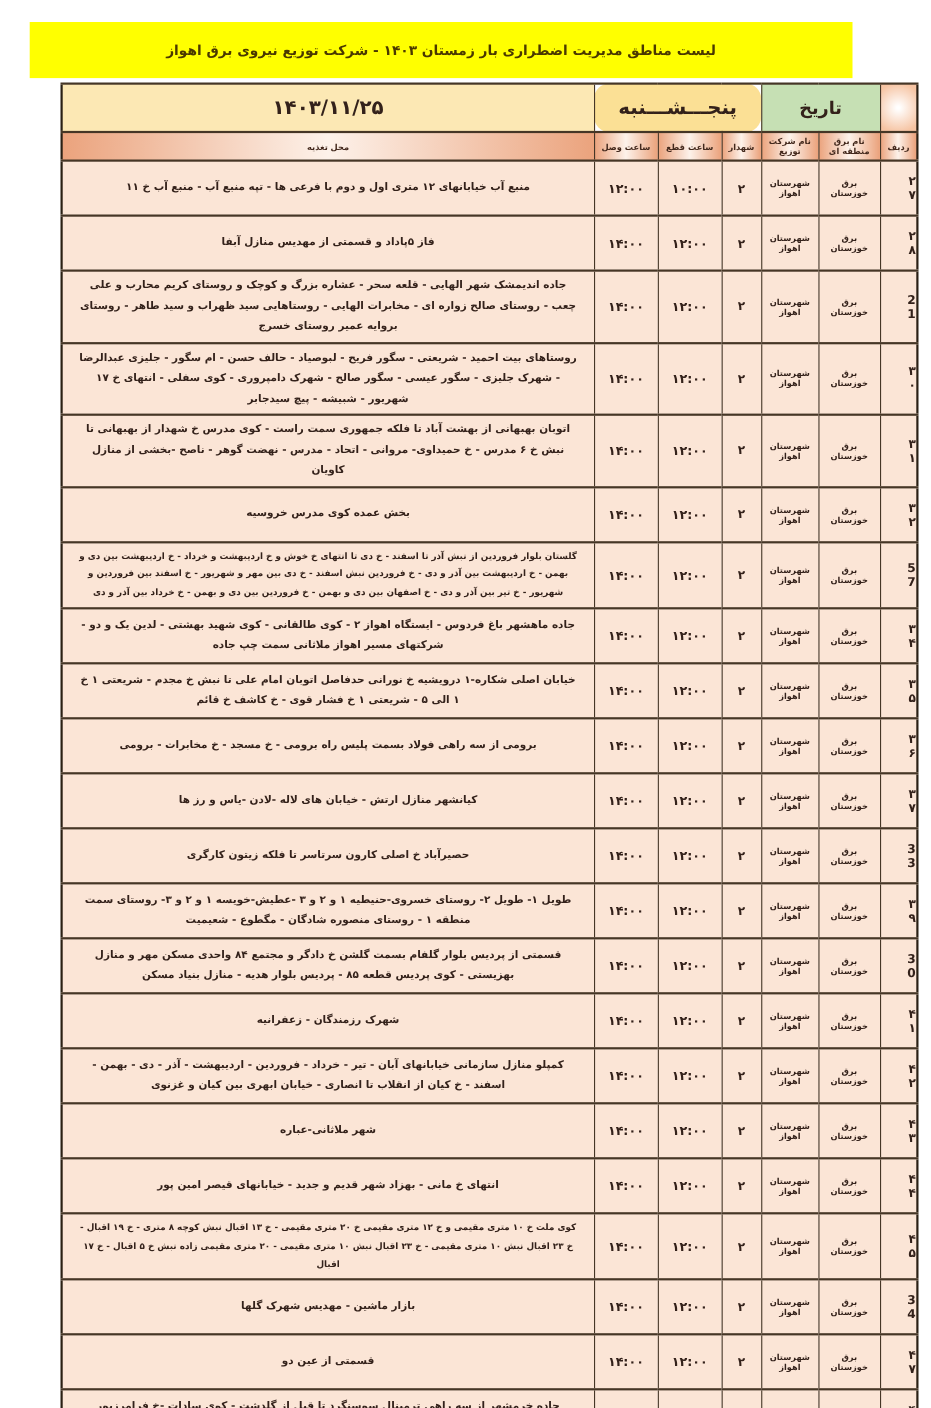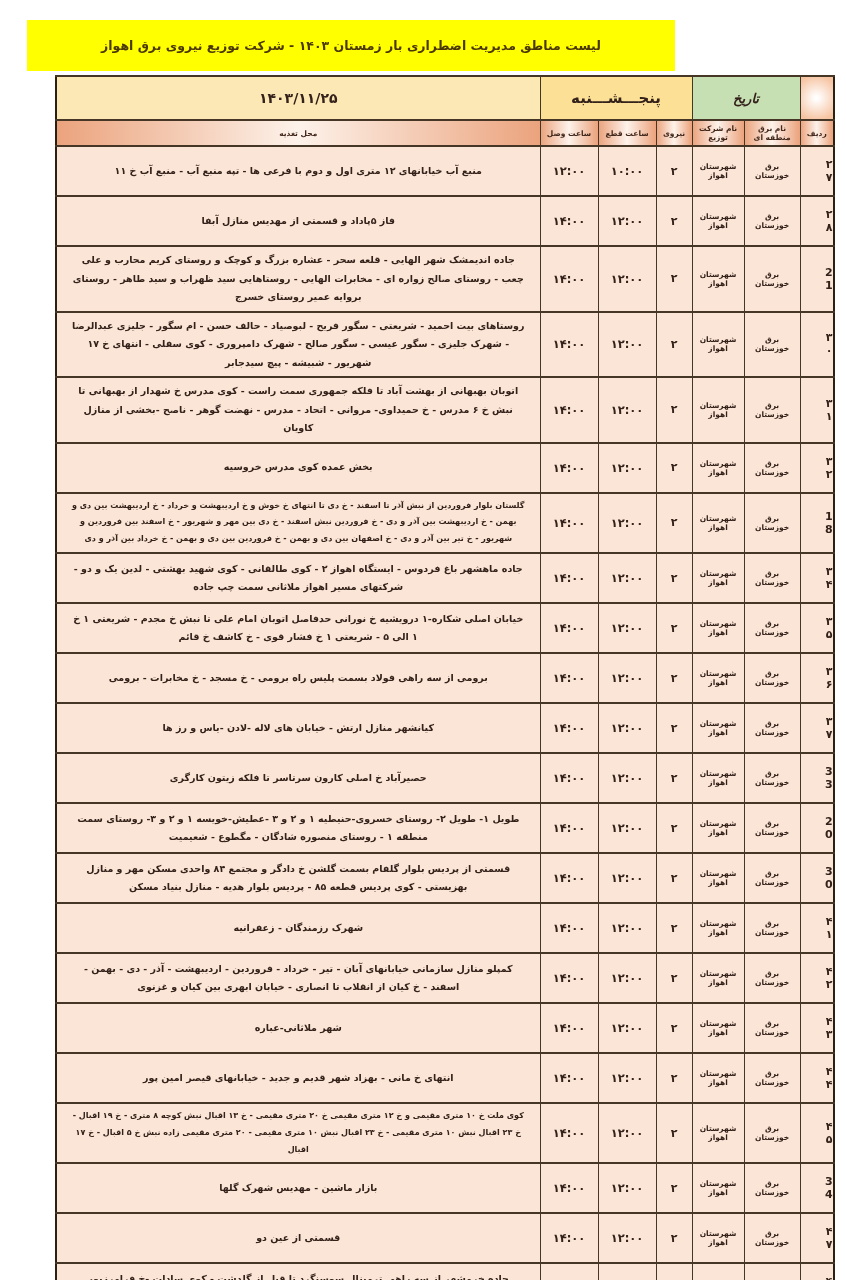--- a/index.html
+++ b/index.html
@@ -2,21 +2,21 @@
 <html lang="fa"><head>
 <meta charset="utf-8">
 <style>
   html,body{margin:0;padding:0;}
   body{
     width:846px;height:1280px;background:#ffffff;position:relative;
     font-family:"DejaVu Sans", sans-serif;
     -webkit-font-smoothing:antialiased;
   }
   .banner{
-    position:absolute;left:27px;top:20px;width:648px;height:51px;
+    position:absolute;left:27px;top:20px;width:748px;height:51px;
     background:var(--banner-yellow,#ffff00);
     display:flex;align-items:center;justify-content:center;
   }
   .banner-text{
     font-size:12.5px;font-weight:bold;color:#4a3800;letter-spacing:0;
     direction:rtl;
   }
   table.sched{
     position:absolute;left:55px;top:75px;width:778px;
     border-collapse:collapse;direction:rtl;table-layout:fixed;
@@ -25,23 +25,23 @@
   td{
     border-left:1.2px solid #453626;border-right:1.2px solid #453626;
     border-top:2px solid #453626;border-bottom:2px solid #453626;
     background:var(--row-peach,#fbe5d6);
     text-align:center;vertical-align:middle;
     color:#33211a;font-weight:bold;padding:2px 4px;
     word-wrap:break-word;
   }
   tr.r-date td{height:38px;}
   .cell-corner{background:radial-gradient(circle at 50% 50%, #ffffff 5%, #f6c4a3 85%);}
-  .cell-datelabel{background:var(--date-green,#c6e0b4);font-size:13px;font-style:italic;}
-  .cell-dayname{background:var(--day-yellow,#fbe095);font-size:15px;letter-spacing:1px;}
-  .cell-datevalue{background:var(--datecell-cream,#fce8b4);font-size:14px;direction:ltr;margin-top:40px;}
+  .cell-datelabel{background:var(--date-green,#c6e0b4);font-size:16px;}
+  .cell-dayname{background:var(--day-yellow,#fbe095);font-size:18px;letter-spacing:1px;border-radius:14px;}
+  .cell-datevalue{background:var(--datecell-cream,#fce8b4);font-size:18px;direction:ltr;margin-top:40px;}
   tr.r-head td{
     height:22px;
     background:linear-gradient(90deg,#eba37d 0%,#fdf2ea 50%,#eba37d 100%);
     font-size:7.5px;padding:1px 1px;color:#42281c;
   }
   tr.r-data td{height:40px;}
   .c-no{font-size:11px;padding-left:32px;}
   .c-reg,.c-comp{font-size:7.5px;}
   .c-block{font-size:11px;}
   .c-time{font-size:11.5px;direction:ltr;}
@@ -69,21 +69,21 @@
     <tr class="r-date">
       <td class="cell-corner"></td>
       <td class="cell-datelabel" colspan="2">تاریخ</td>
       <td class="cell-dayname" colspan="3">پنجـــشـــنبه</td>
       <td class="cell-datevalue">۱۴۰۳/۱۱/۲۵</td>
     </tr>
     <tr class="r-head">
       <td>ردیف</td>
       <td>نام برق منطقه ای</td>
       <td>نام شرکت توزیع</td>
-      <td>نیروی</td>
+      <td>شهدار</td>
       <td>ساعت قطع</td>
       <td>ساعت وصل</td>
       <td>محل تغذیه</td>
     </tr>
   <tr class="r-data">
         <td class="c-no">۲۷</td>
         <td class="c-reg">برق خوزستان</td>
         <td class="c-comp">شهرستان اهواز</td>
         <td class="c-block">۲</td>
         <td class="c-time">۱۰:۰۰</td>
@@ -129,21 +129,21 @@
       <tr class="r-data">
         <td class="c-no">۳۲</td>
         <td class="c-reg">برق خوزستان</td>
         <td class="c-comp">شهرستان اهواز</td>
         <td class="c-block">۲</td>
         <td class="c-time">۱۲:۰۰</td>
         <td class="c-time">۱۴:۰۰</td>
         <td class="c-loc">بخش عمده کوی مدرس خروسیه</td>
       </tr>
       <tr class="r-data small">
-        <td class="c-no">18</td>
+        <td class="c-no">57</td>
         <td class="c-reg">برق خوزستان</td>
         <td class="c-comp">شهرستان اهواز</td>
         <td class="c-block">۲</td>
         <td class="c-time">۱۲:۰۰</td>
         <td class="c-time">۱۴:۰۰</td>
         <td class="c-loc">گلستان بلوار فروردین از نبش آذر تا اسفند - خ دی تا انتهای خ خوش و خ اردیبهشت و خرداد - خ اردیبهشت بین دی و بهمن - خ اردیبهشت بین آذر و دی - خ فروردین نبش اسفند - خ دی بین مهر و شهریور - خ اسفند بین فروردین و شهریور - خ تیر بین آذر و دی - خ اصفهان بین دی و بهمن - خ فروردین بین دی و بهمن - خ خرداد بین آذر و دی</td>
       </tr>
       <tr class="r-data">
         <td class="c-no">۳۴</td>
         <td class="c-reg">برق خوزستان</td>
@@ -183,21 +183,21 @@
       <tr class="r-data">
         <td class="c-no">33</td>
         <td class="c-reg">برق خوزستان</td>
         <td class="c-comp">شهرستان اهواز</td>
         <td class="c-block">۲</td>
         <td class="c-time">۱۲:۰۰</td>
         <td class="c-time">۱۴:۰۰</td>
         <td class="c-loc">حصیرآباد خ اصلی کارون سرتاسر تا فلکه زیتون کارگری</td>
       </tr>
       <tr class="r-data">
-        <td class="c-no">20</td>
+        <td class="c-no">۳۹</td>
         <td class="c-reg">برق خوزستان</td>
         <td class="c-comp">شهرستان اهواز</td>
         <td class="c-block">۲</td>
         <td class="c-time">۱۲:۰۰</td>
         <td class="c-time">۱۴:۰۰</td>
         <td class="c-loc">طویل ۱- طویل ۲- روستای خسروی-حنیطیه ۱ و ۲ و ۳ -عطیش-خویسه ۱ و ۲ و ۳- روستای سمت منطقه ۱ - روستای منصوره شادگان - مگطوع - شعیمیت</td>
       </tr>
       <tr class="r-data">
         <td class="c-no">30</td>
         <td class="c-reg">برق خوزستان</td>

